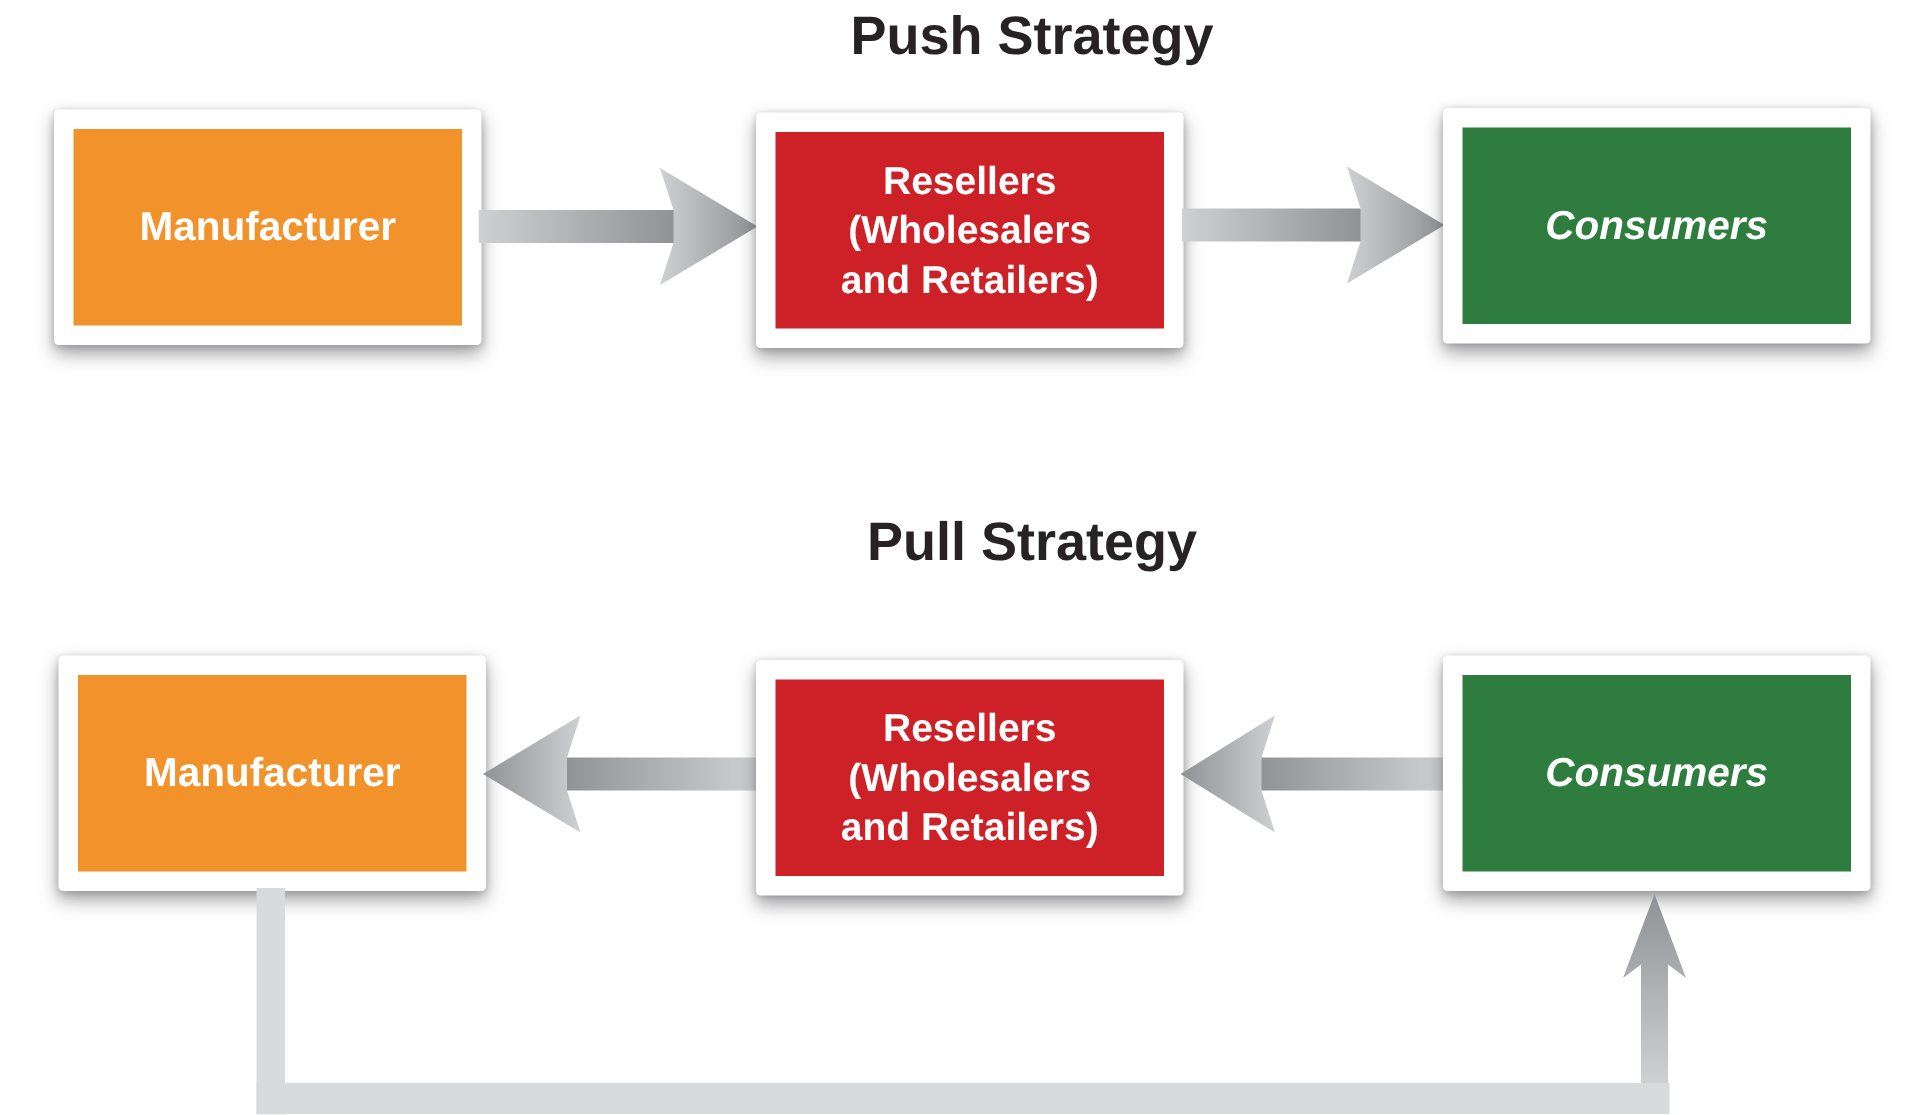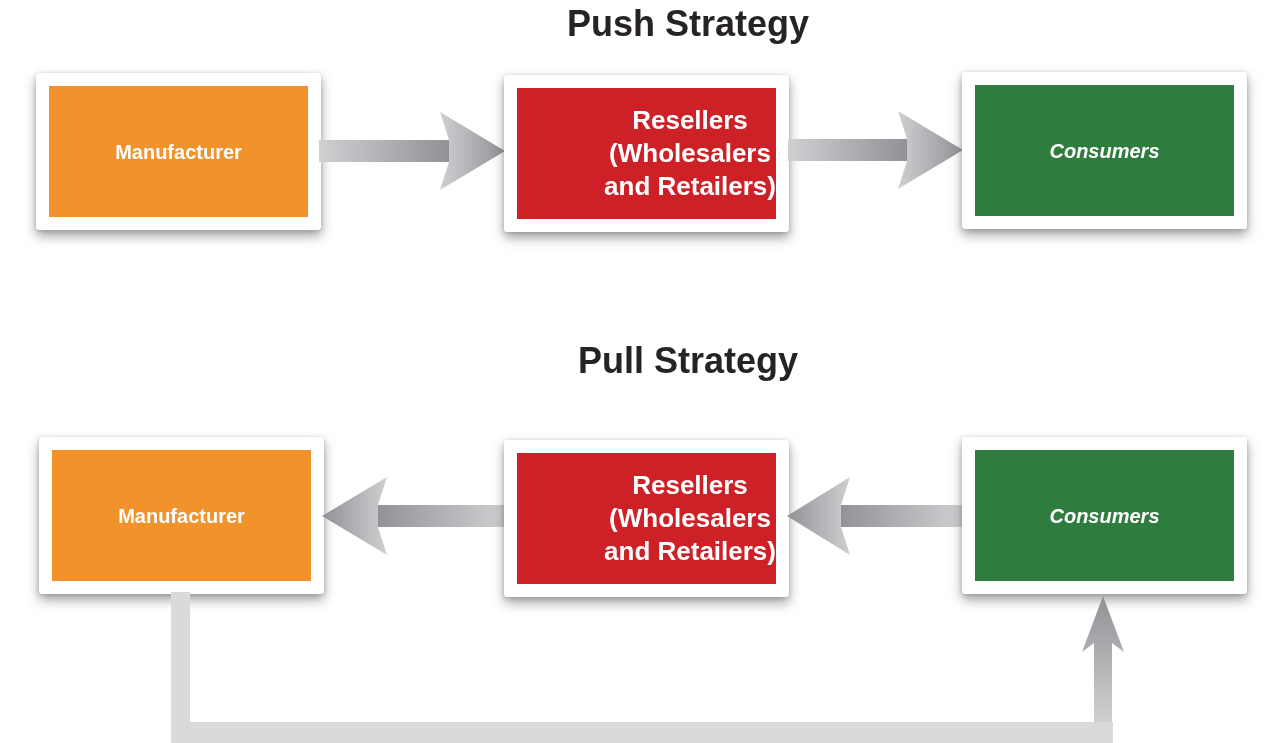--- a/index.html
+++ b/index.html
@@ -28,26 +28,26 @@
     height: 157px;
     box-sizing: border-box;
     border: 13px solid #ffffff;
     border-radius: 3px;
     box-shadow: 0 6px 12px rgba(90,90,92,0.55), 0 1px 4px rgba(120,120,122,0.35);
     display: flex;
     align-items: center;
     justify-content: center;
   }
   .box.orange { background: var(--orange); }
-  .box.red    { background: var(--red); justify-content: flex-end; }
+  .box.red    { background: var(--red); }
   .box.green  { background: var(--green); font-style: italic; }
   .box-label {
     color: var(--box-text);
     font-weight: bold;
-    font-size: 20px;
+    font-size: 27px;
     text-align: center;
     line-height: 1.2;
   }
   .box-label.multiline { font-size: 26px; line-height: 33px; }
   .box-label.multiline span { display: block; }
   .arrow-svg { position: absolute; display: block; }
   .stop-light { stop-color: var(--arrow-light); }
   .stop-dark  { stop-color: var(--arrow-dark); }
   .elbow-seg { position: absolute; background: var(--line-gray); }
 </style>

